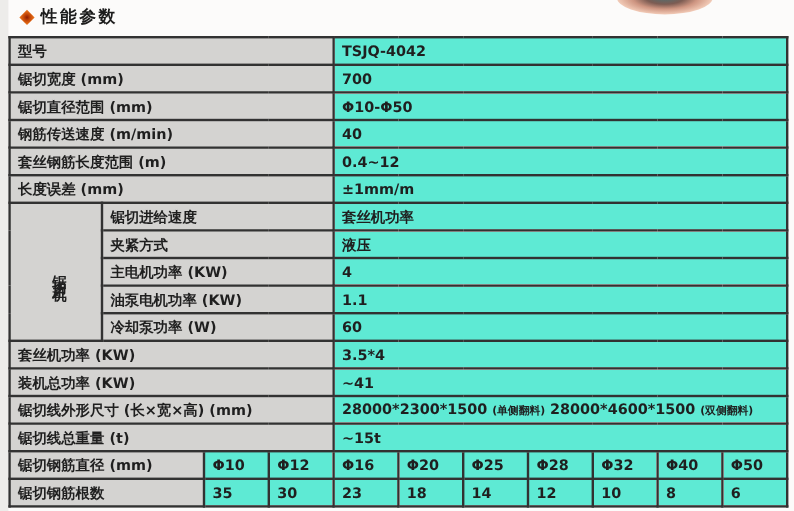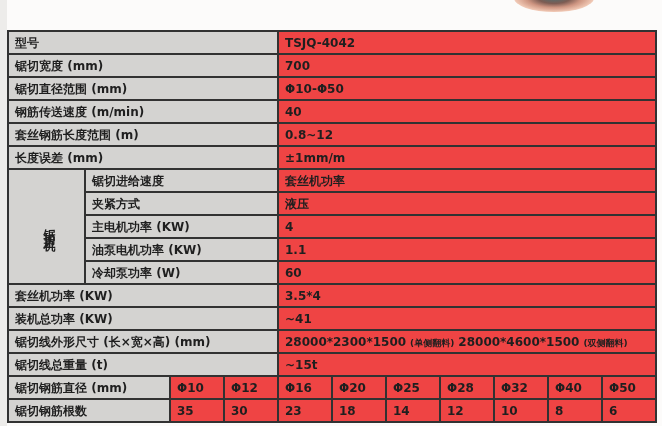--- a/index.html
+++ b/index.html
@@ -69,21 +69,21 @@
   table.spec td {
     border: 2px solid #323232;
     height: 21px;
     padding: 0 0 0 6px;
     line-height: 1;
     font-weight: 600;
     white-space: nowrap;
     overflow: hidden;
   }
   td.lbl  { background: #d4d3d1; }
-  td.val  { background: #ef4444; }
+  td.val  { background: #5eead4; }
   td.grp  {
     background: #d4d3d1;
     text-align: center;
     padding: 0;
     vertical-align: middle;
   }
   .grp-inner {
     writing-mode: vertical-rl;
     text-orientation: upright;
     letter-spacing: 3px;
@@ -97,20 +97,24 @@
   }
   .dim-val span { margin-right: 4px; }
 </style>
 </head>
 <body>
 
 <div class="page">
   <div class="left-strip"></div>
   <div class="photo"></div>
 
+  <div class="title-bar">
+    <span class="diamond"></span>
+    <span class="title-text">性能参数</span>
+  </div>
 
   <table class="spec">
     <colgroup>
       <col style="width:77px">
         <col style="width:85px">
         <col style="width:54px">
         <col style="width:54px">
       <col style="width:54px">
         <col style="width:54px">
         <col style="width:54px">
@@ -132,21 +136,21 @@
     <tr>
       <td class="lbl" colspan="4">锯切直径范围 (mm)</td>
       <td class="val" colspan="7">Φ10-Φ50</td>
     </tr>
     <tr>
       <td class="lbl" colspan="4">钢筋传送速度 (m/min)</td>
       <td class="val" colspan="7">40</td>
     </tr>
     <tr>
       <td class="lbl" colspan="4">套丝钢筋长度范围 (m)</td>
-      <td class="val" colspan="7">0.8~12</td>
+      <td class="val" colspan="7">0.4~12</td>
     </tr>
     <tr>
       <td class="lbl" colspan="4">长度误差 (mm)</td>
       <td class="val" colspan="7">±1mm/m</td>
     </tr>
 
     <tr>
       <td class="grp" rowspan="5">
         <span class="grp-inner">锯切主机</span>
       </td>

